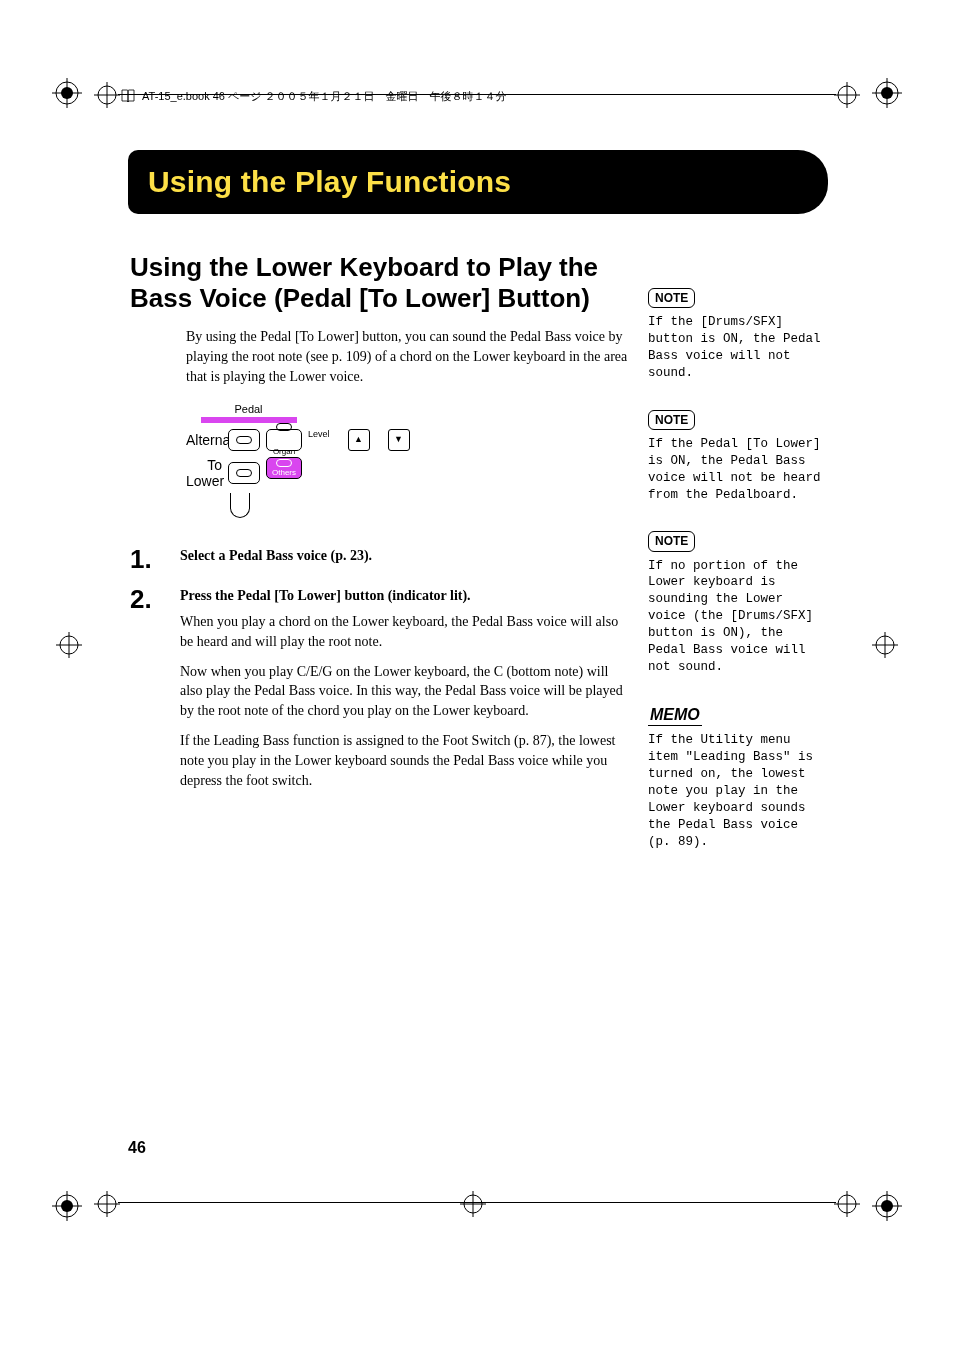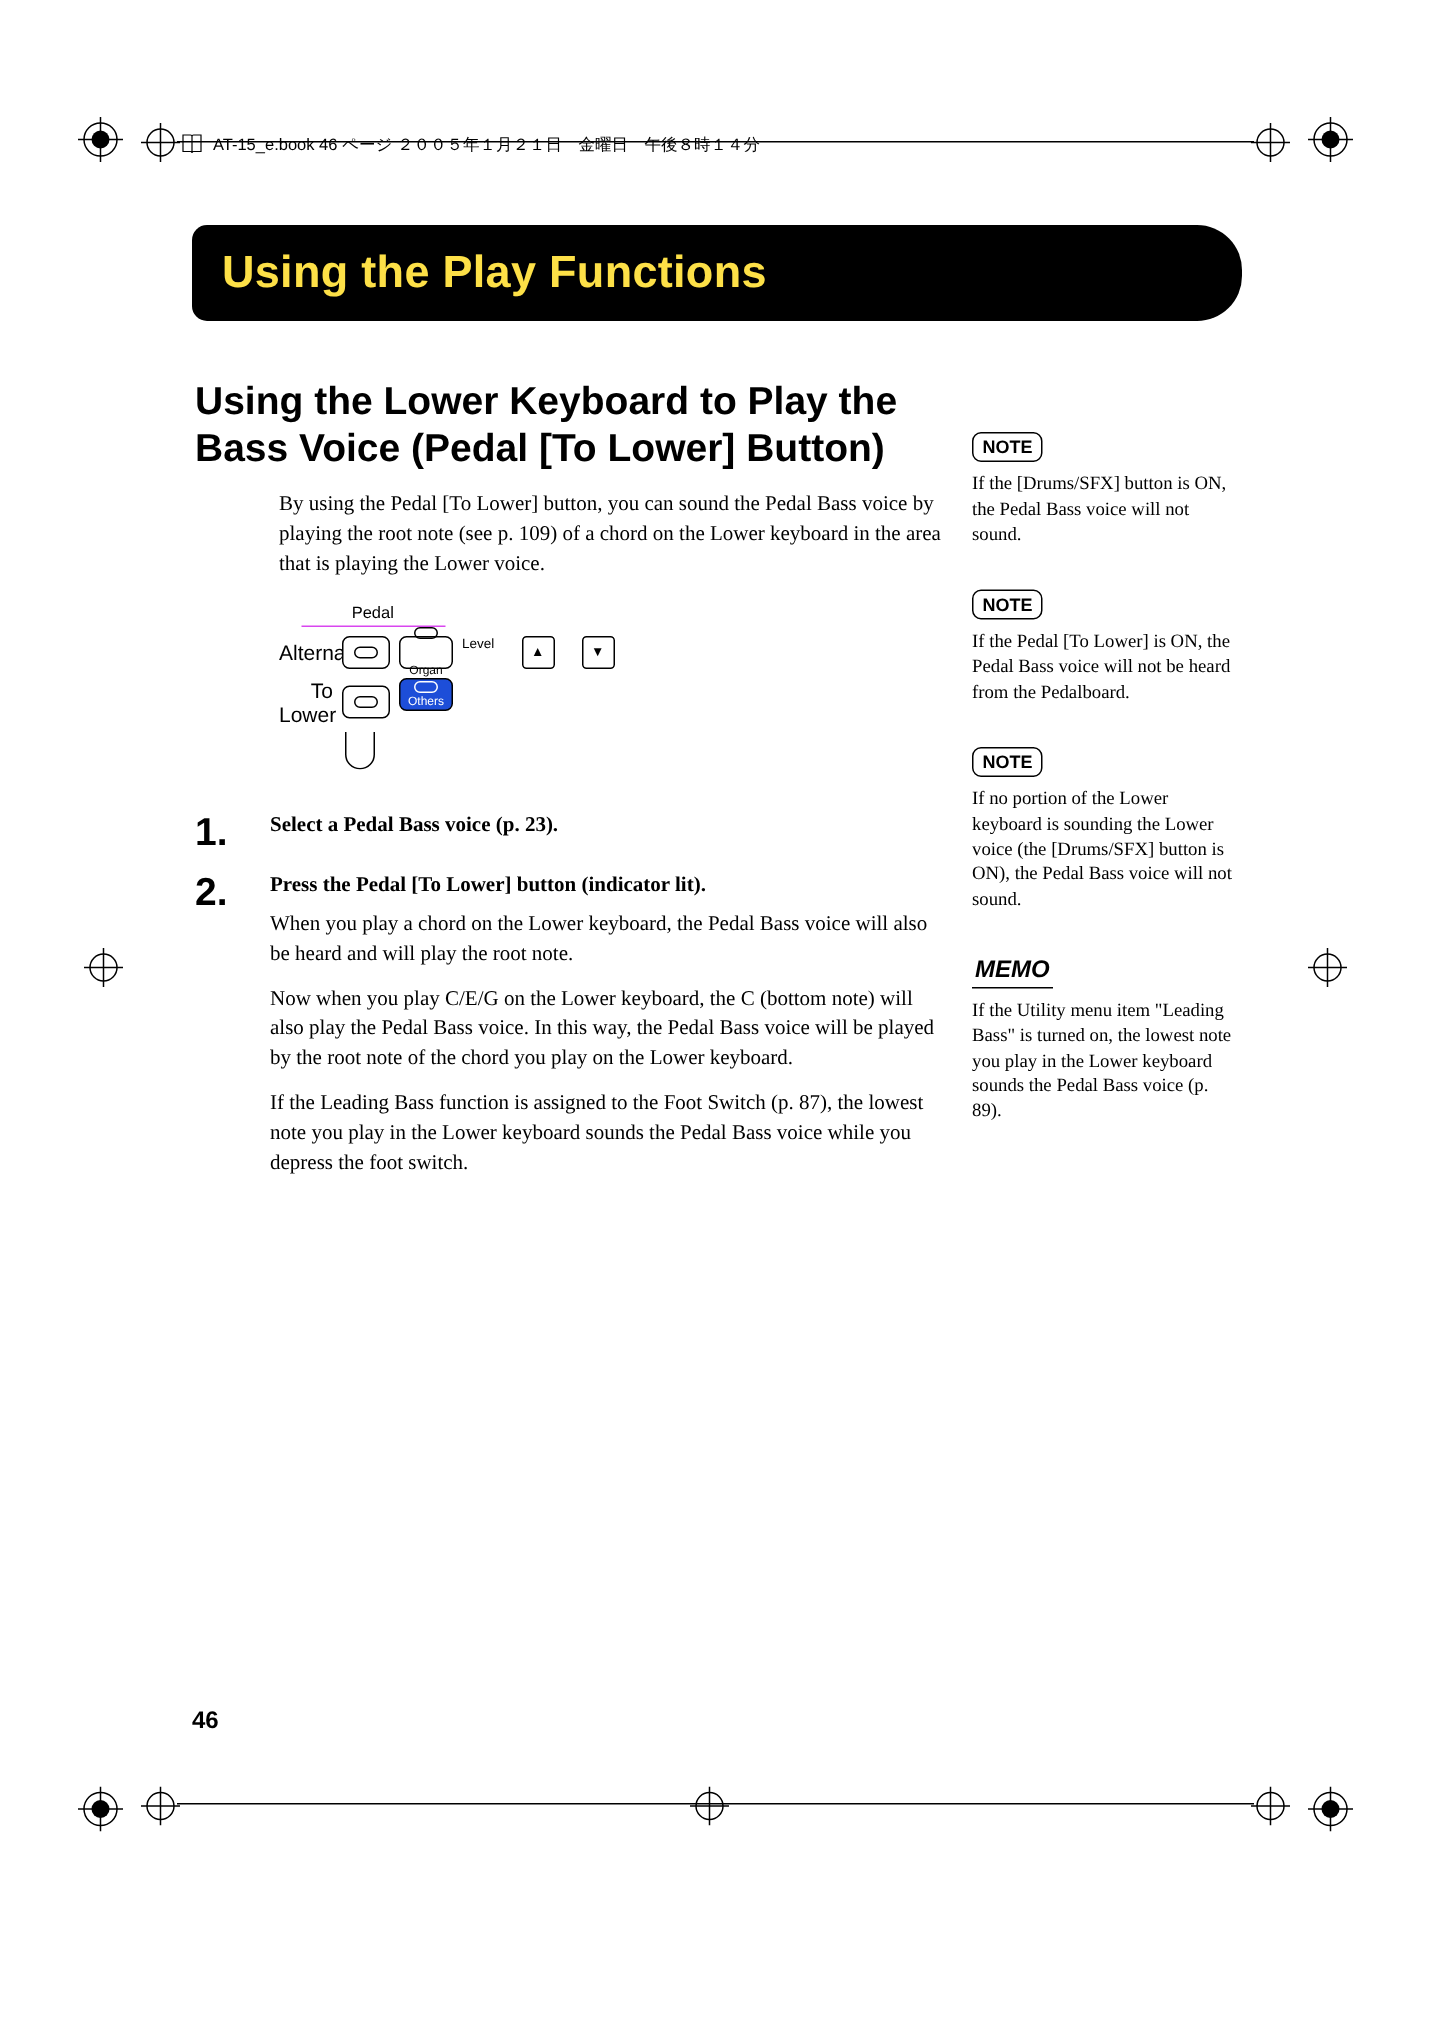--- a/index.html
+++ b/index.html
@@ -90,21 +90,21 @@
   }
   
   .diagram {
     margin-left: 56px;
     width: 125px;
     font-family: Arial, Helvetica, sans-serif;
   }
   .diagram .hdr {
     text-align: center;
     font-size: 11px;
-    border-bottom: 1px solid #d946ef;
+    border-bottom: 6px solid #d946ef;
     padding-bottom: 2px;
     margin-bottom: 6px;
     width: 96px;
     margin-left: auto;
     margin-right: auto;
   }
   .diagram .row {
     display: flex;
     align-items: center;
     gap: 6px;
@@ -115,21 +115,21 @@
     width: 36px;
     text-align: right;
   }
   .diagram .btn-oval {
     width: 30px; height: 20px;
     border: 1px solid #000;
     border-radius: 5px;
     display:flex; align-items:center; justify-content:center;
     background:#fff;
   }
-  .diagram .btn-oval.sel { background:#1d4ed8; color:#fff; }
+  .diagram .btn-oval.sel { background:#d946ef; color:#fff; }
   .diagram .inner-oval {
     width: 14px; height: 6px; border:1px solid #000; border-radius: 4px;
   }
   .diagram .sel .inner-oval { border-color:#fff; }
   .diagram .btn-square {
     width: 20px; height: 20px; border:1px solid #000; border-radius:3px;
     display:flex; align-items:center; justify-content:center;
   }
   .diagram .arrow { font-size:9px; line-height:1; }
   .diagram .col-level { display:flex; flex-direction:row; align-items:flex-start; gap:18px; }
@@ -201,21 +201,21 @@
     font-family: "Comic Sans MS", "Arial Black", Arial, sans-serif;
     font-style: italic;
     font-weight: bold;
     font-size: 16px;
     border-bottom: 1.5px solid #000;
     display: inline-block;
     margin-bottom: 6px;
     padding: 0 2px;
   }
   .note-text {
-    font-family: Liberation Serif, serif;
+    font-family: Liberation Mono, monospace;
   }
   
   .pagenum {
     position: absolute;
     bottom: 194px;
     left: 128px;
     font-family: "Arial Black", Arial, sans-serif;
     font-weight: 900;
     font-size: 16px;
   }

